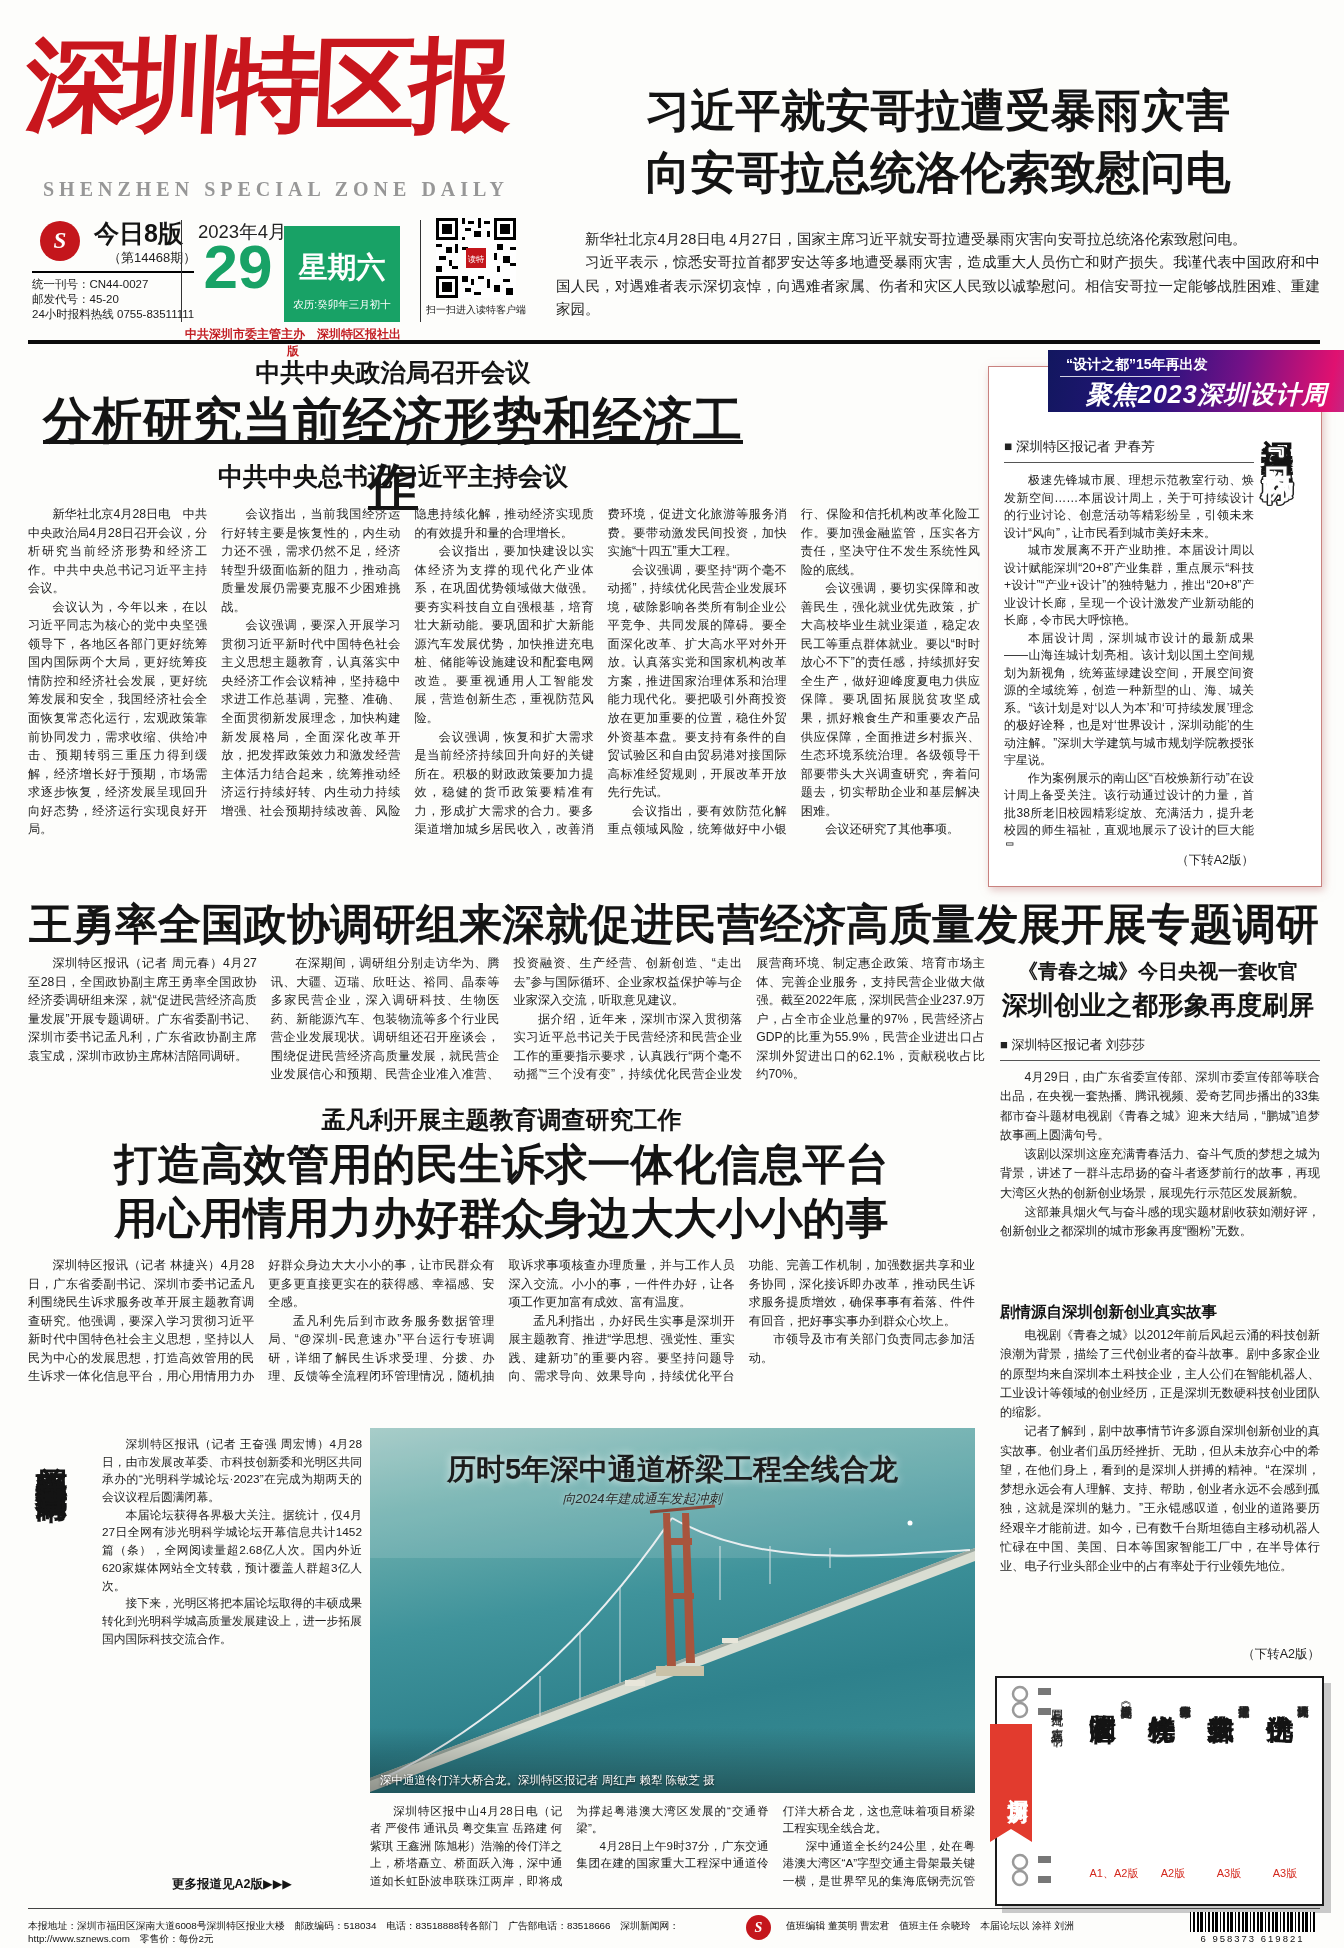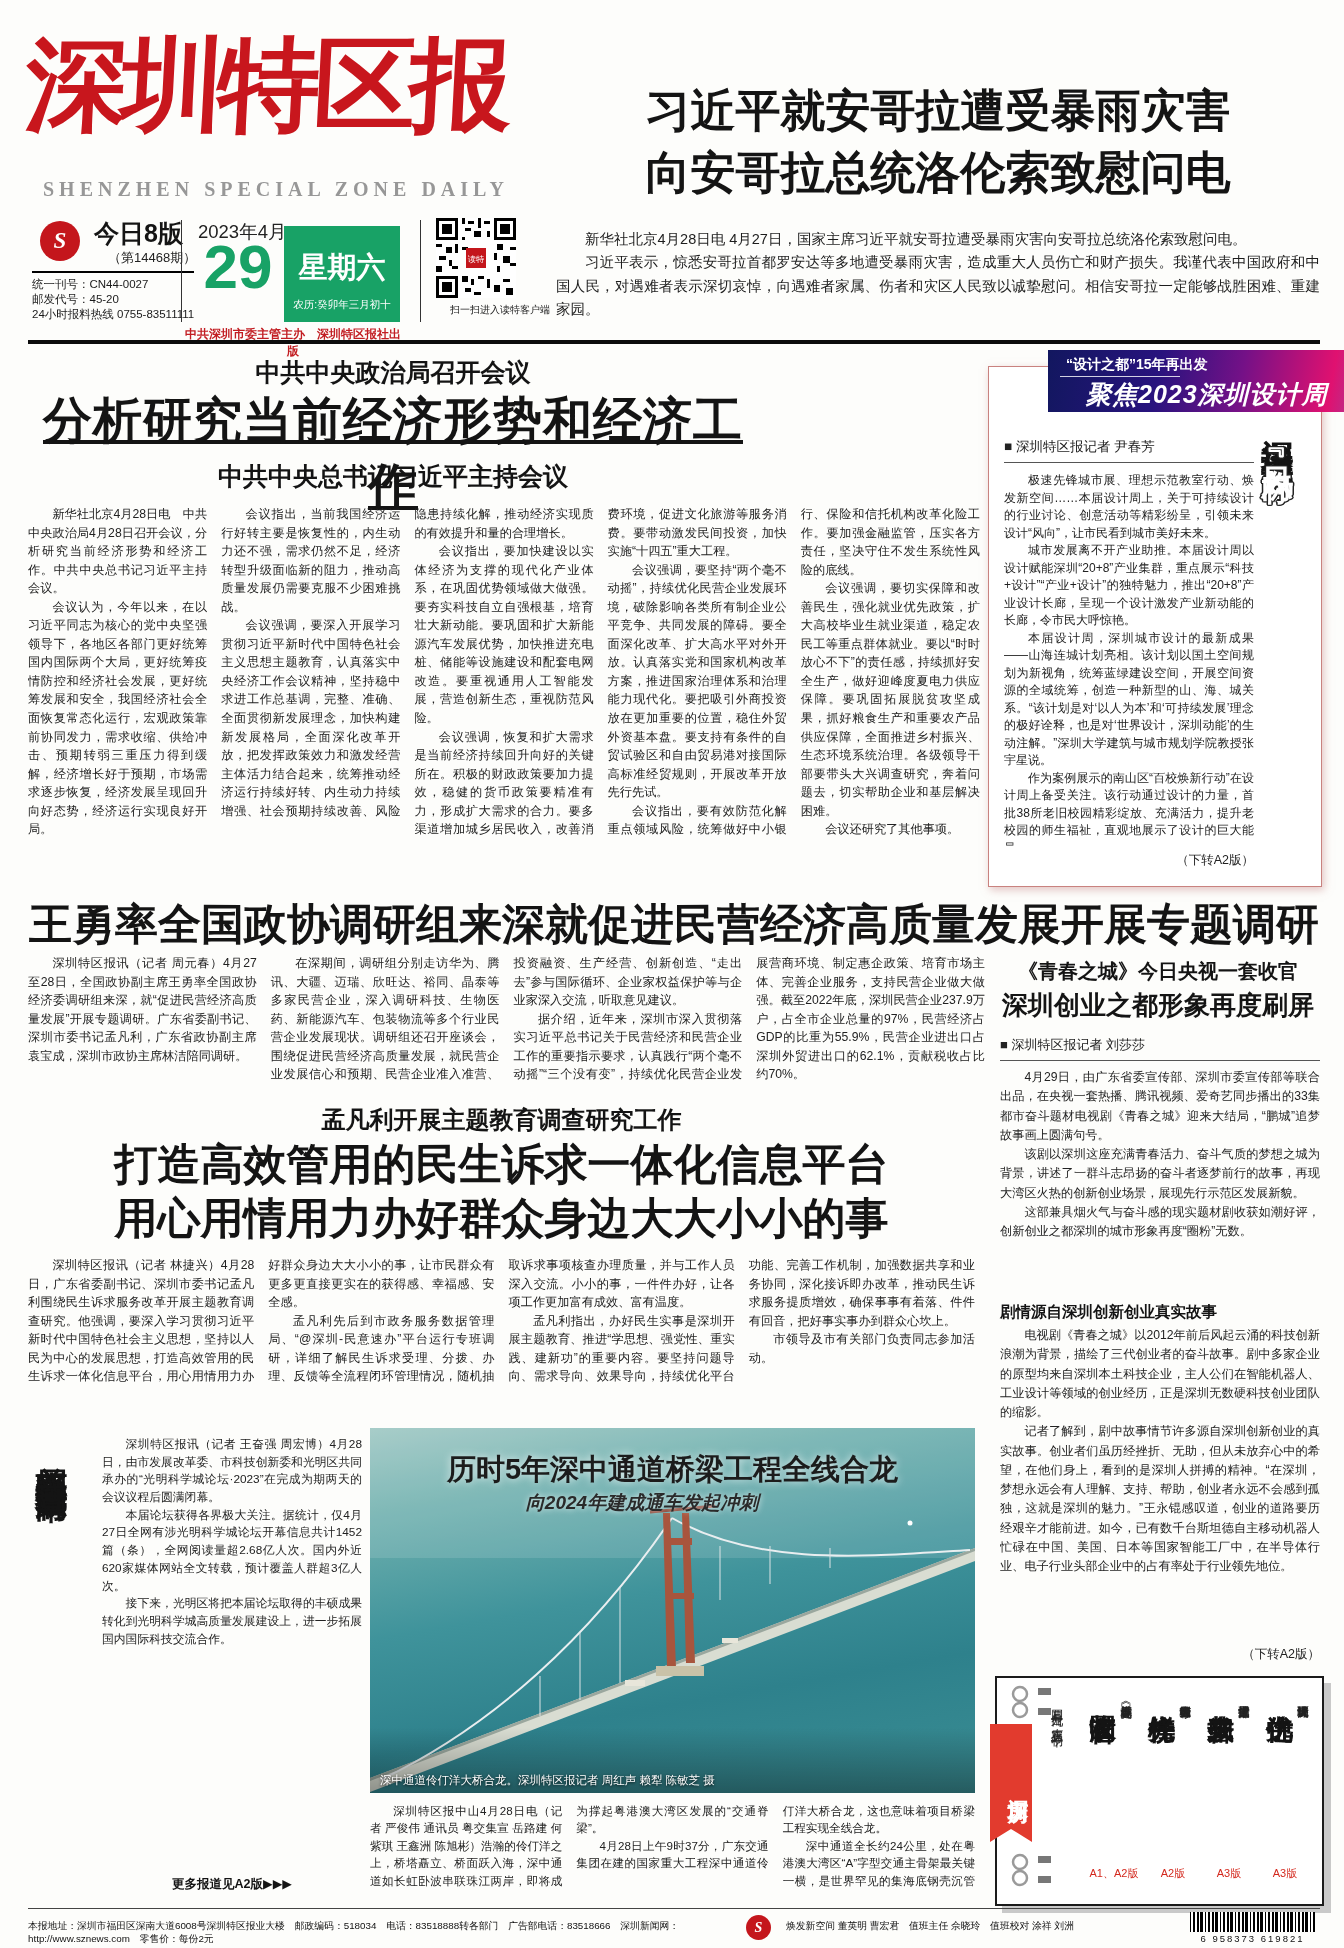--- a/index.html
+++ b/index.html
@@ -111,21 +111,21 @@
     <rect x="1" y="1" width="5" height="5" fill="#fff"></rect>
       <rect x="2" y="2" width="3" height="3" fill="#000"></rect>
     <rect x="19" y="1" width="5" height="5" fill="#fff"></rect>
       <rect x="20" y="2" width="3" height="3" fill="#000"></rect>
     <rect x="1" y="19" width="5" height="5" fill="#fff"></rect>
       <rect x="2" y="20" width="3" height="3" fill="#000"></rect>
     <rect x="9.5" y="9.5" width="6" height="6" fill="#c4161c"></rect>
     <text x="12.5" y="13.8" font-size="2.6" fill="#fff" text-anchor="middle">读特</text>
   </svg>
 </div>
-<div class="abs ctr" style="left:422px;top:303px;width:108px;font-size:10px;color:#222;padding-left:24px;">扫一扫进入读特客户端</div>
+<div class="abs ctr" style="left:422px;top:303px;width:108px;font-size:10px;color:#222;">扫一扫进入读特客户端</div>
 
 <div class="abs ctr serif" style="left:556px;top:80px;width:764px;font-size:45px;font-weight:900;line-height:1.38;">
   <div>习近平就安哥拉遭受暴雨灾害</div>
   <div>向安哥拉总统洛伦索致慰问电</div>
 </div>
 <div class="abs just" style="left:556px;top:228px;width:764px;font-size:14.5px;line-height:1.62;color:#1d1d1d;">
   <p>新华社北京4月28日电  4月27日，国家主席习近平就安哥拉遭受暴雨灾害向安哥拉总统洛伦索致慰问电。</p>
   <p>习近平表示，惊悉安哥拉首都罗安达等多地遭受暴雨灾害，造成重大人员伤亡和财产损失。我谨代表中国政府和中国人民，对遇难者表示深切哀悼，向遇难者家属、伤者和灾区人民致以诚挚慰问。相信安哥拉一定能够战胜困难、重建家园。</p>
 </div>
 
@@ -236,21 +236,21 @@
     <circle cx="540" cy="95" r="2.5" fill="#ffffff"></circle>
     <rect width="605" height="365" fill="url(#fade)"></rect>
     <defs>
         <linearGradient id="fade" x1="0" y1="0" x2="0" y2="1">
       <stop offset="0.82" stop-color="#000" stop-opacity="0"></stop>
           <stop offset="1" stop-color="#000" stop-opacity="0.35"></stop>
     </linearGradient>
       </defs>
   </svg>
   <div class="ctr" style="position:absolute;left:0;top:22px;width:605px;font-size:29px;font-weight:900;color:#1c1c1c;text-shadow:0 0 8px rgba(255,255,255,.85);">历时5年深中通道桥梁工程全线合龙</div>
-  <div class="ctr" style="position:absolute;left:0;top:62px;width:544px;font-size:19px;font-weight:bold;font-style:italic;color:#2a2a2a;text-shadow:0 0 6px rgba(255,255,255,.8);">向2024年建成通车发起冲刺</div>
+  <div class="ctr" style="position:absolute;left:0;top:62px;width:544px;font-size:13px;font-weight:normal;font-style:italic;color:#2a2a2a;text-shadow:0 0 6px rgba(255,255,255,.8);">向2024年建成通车发起冲刺</div>
   <div class="photo-cap" style="position:absolute;left:10px;bottom:5px;right:10px;">深中通道伶仃洋大桥合龙。深圳特区报记者 周红声 赖犁 陈敏芝 摄</div>
 </div>
 <div class="abs colbody just" style="left:370px;top:1802px;width:605px;height:104px;column-count:3;font-size:11.6px;line-height:1.5;">
   <p>深圳特区报中山4月28日电（记者 严俊伟 通讯员 粤交集宣 岳路建 何紫琪 王鑫洲 陈旭彬）浩瀚的伶仃洋之上，桥塔矗立、桥面跃入海，深中通道如长虹卧波串联珠江两岸，即将成为撑起粤港澳大湾区发展的“交通脊梁”。</p>
   <p>4月28日上午9时37分，广东交通集团在建的国家重大工程深中通道伶仃洋大桥合龙，这也意味着项目桥梁工程实现全线合龙。</p>
   <p>深中通道全长约24公里，处在粤港澳大湾区“A”字型交通主骨架最关键一横，是世界罕见的集海底钢壳沉管隧道、海中超大跨径桥梁、深水人工岛、水下枢纽互通于一体的超级集群工程。</p>
 
 </div>
 
 <div class="abs cal-box" style="left:995px;top:1676px;width:325px;height:226px;"></div>
@@ -291,15 +291,15 @@
   <div class="cal-page" style="width:50px;">A2版</div>
   <div class="cal-page" style="width:50px;">A3版</div>
   <div class="cal-page" style="width:50px;">A3版</div>
 </div>
 
 <div class="abs" style="left:28px;top:1908px;width:1292px;border-top:1px solid #444;"></div>
 <div class="abs" style="left:28px;top:1920px;width:700px;font-size:9.8px;color:#111;">本报地址：深圳市福田区深南大道6008号深圳特区报业大楼　邮政编码：518034　电话：83518888转各部门　广告部电话：83518666　深圳新闻网：http://www.sznews.com　零售价：每份2元</div>
 <div class="abs" style="left:746px;top:1915px;">
   <div class="logo-circ serif" style="width:25px;height:25px;font-size:14px;">S</div>
 </div>
-<div class="abs" style="left:786px;top:1920px;width:390px;font-size:9.8px;color:#111;">焕发新空间 董英明 曹宏君　值班主任 佘晓玲　值班校对 涂祥 刘洲</div>
+<div class="abs" style="left:786px;top:1920px;width:390px;font-size:9.8px;color:#111;">值班编辑 董英明 曹宏君　值班主任 佘晓玲　本届论坛以 涂祥 刘洲</div>
 <div class="abs barcode" style="left:1190px;top:1912px;width:125px;height:20px;"></div>
 <div class="abs ctr" style="left:1190px;top:1933px;width:125px;font-size:9.5px;letter-spacing:2px;color:#111;">6 958373 619821</div>
 
 </body></html>

